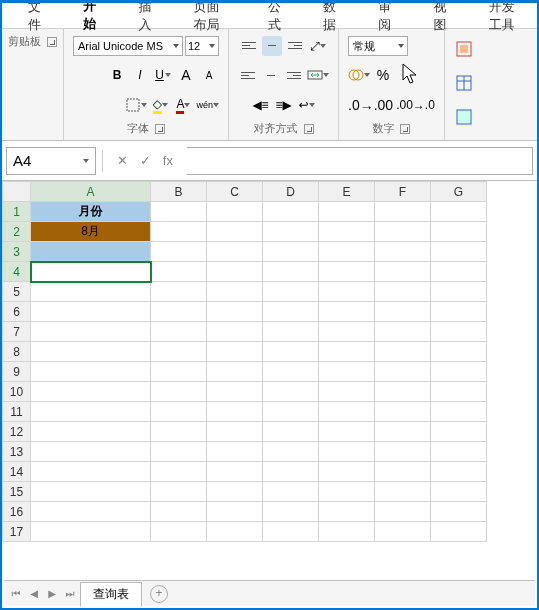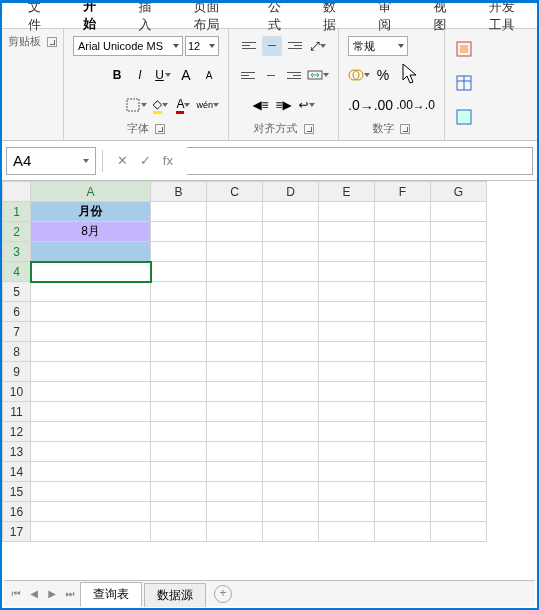--- a/index.html
+++ b/index.html
@@ -302,21 +302,21 @@
           <td class="cell sel-header">月份</td>
           <td class="cell"></td>
           <td class="cell"></td>
           <td class="cell"></td>
           <td class="cell"></td>
           <td class="cell"></td>
           <td class="cell"></td>
         </tr>
   <tr>
           <th class="row-hdr hl">2</th>
-          <td class="cell" style="background:#c4b5fd">8月</td>
+          <td class="cell" style="background:#a16207">8月</td>
           <td class="cell"></td>
           <td class="cell"></td>
           <td class="cell"></td>
           <td class="cell"></td>
           <td class="cell"></td>
           <td class="cell"></td>
         </tr>
   <tr>
           <th class="row-hdr hl">3</th>
           <td class="cell" style="background:#a8cbe8"></td>
@@ -470,15 +470,14 @@
 </tbody>
     </table>
 </div>
 
 <div class="sheetbar">
   <span class="nav-btn">⏮</span>
   <span class="nav-btn">◀</span>
   <span class="nav-btn">▶</span>
   <span class="nav-btn">⏭</span>
   <div class="sheet-tab active">查询表</div>
-  <div class="sheet-tab">数据源</div>
   <div class="add-sheet">+</div>
 </div>
 
 </body></html>

